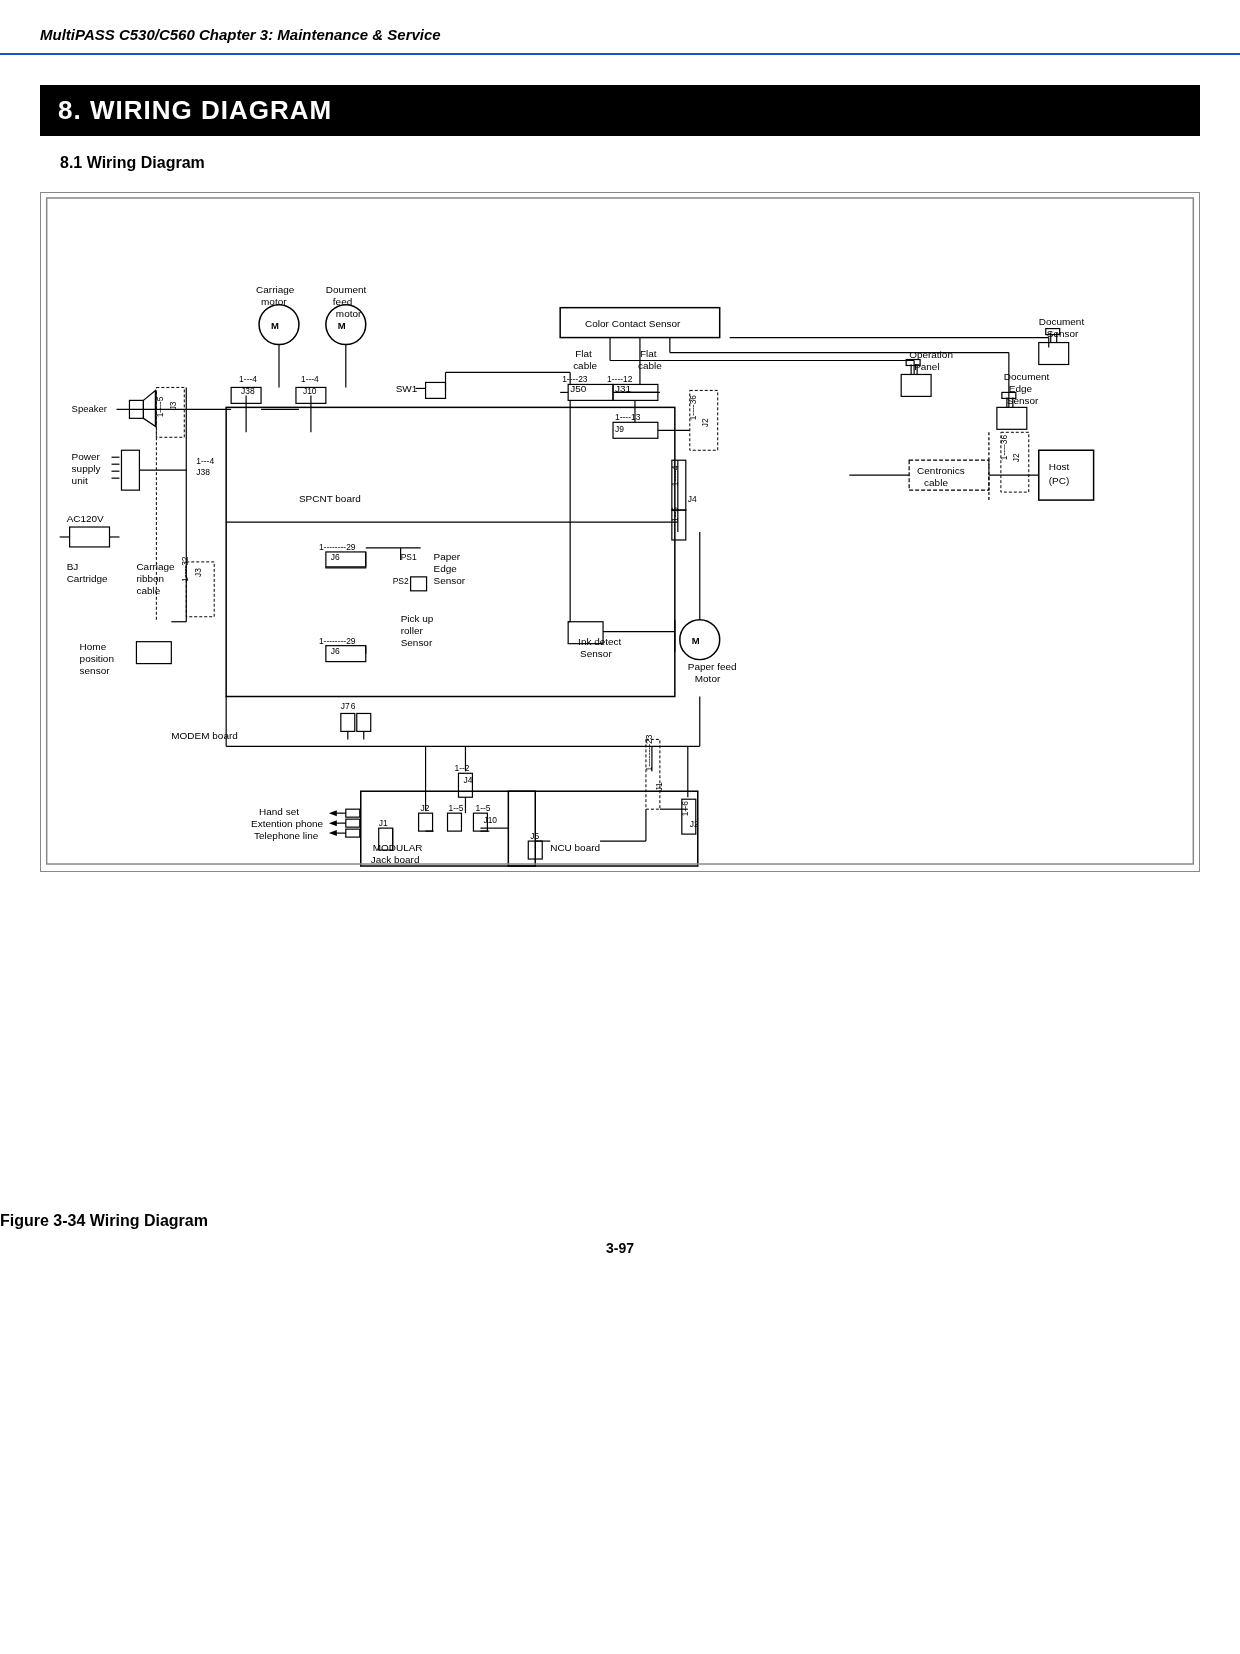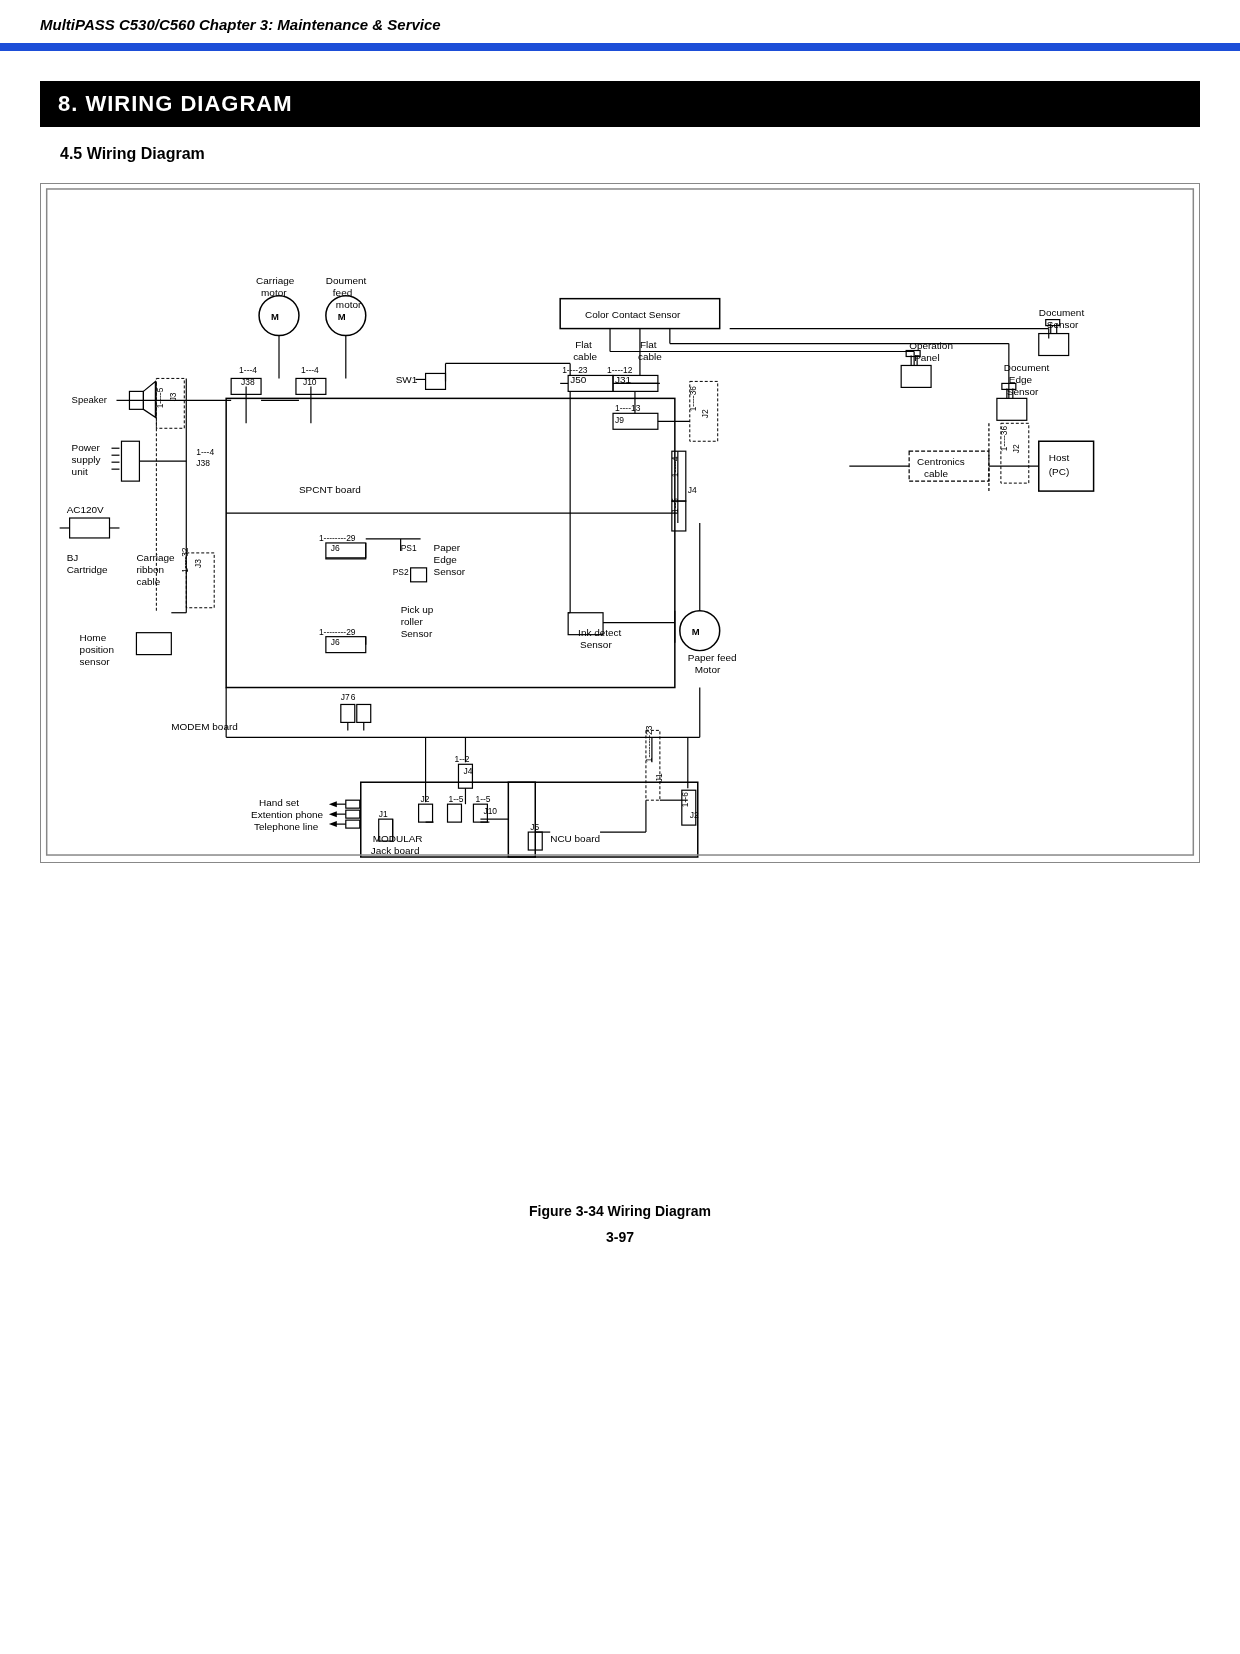--- a/index.html
+++ b/index.html
@@ -6,37 +6,37 @@
     body {
       width: 1240px;
       min-height: 1654px;
       background: #fff;
       font-family: Arial, sans-serif;
       font-size: 13px;
       color: #000;
     }
 
     .page-header {
-      padding: 16px 40px 10px 40px;
-      border-bottom: 8px solid #1d4ed8;
+      padding: 26px 40px 10px 40px;
+      border-bottom: 2px solid #1d4ed8;
     }
     .page-header-title {
       font-style: italic;
       font-weight: bold;
       font-size: 15px;
     }
 
     .section-header {
       background: #000;
       color: #fff;
       margin: 30px 40px 0 40px;
       padding: 10px 18px;
     }
     .section-header-title {
-      font-size: 22px;
+      font-size: 26px;
       font-weight: bold;
       color: #fff;
       letter-spacing: 1px;
     }
 
     .subsection-title {
       margin: 18px 40px 10px 60px;
       font-size: 16px;
       font-weight: bold;
     }
@@ -50,23 +50,22 @@
       overflow: hidden;
     }
 
     
     .diagram-svg {
       width: 100%;
       height: 100%;
     }
 
     .figure-caption {
-      text-align: center;
       margin-top: 340px;
-      font-size: 14px;
+      font-size: 16px;
       font-weight: bold;
     }
 
     .page-number {
       text-align: center;
       margin-top: 10px;
       font-size: 14px;
       font-weight: bold;
     }
   </style>
@@ -76,21 +75,21 @@
 <div class="page-header">
   <span class="page-header-title">MultiPASS C530/C560  Chapter 3: Maintenance &amp; Service</span>
 </div>
 
 <div class="section-header">
   <span class="section-header-title">
     <span>8.</span> <span>WIRING DIAGRAM</span>
   </span>
 </div>
 
-<div class="subsection-title">4.5 Wiring Diagram</div>
+<div class="subsection-title">8.1 Wiring Diagram</div>
 
 <div class="diagram-container">
   <svg class="diagram-svg" viewBox="0 0 1160 680" xmlns="http://www.w3.org/2000/svg">
 
     <style>
       text { font-family: Arial, sans-serif; font-size: 10px; fill: #000; }
       .small { font-size: 8.5px; }
       .mid { font-size: 9.5px; }
       .bold { font-weight: bold; }
     </style>

